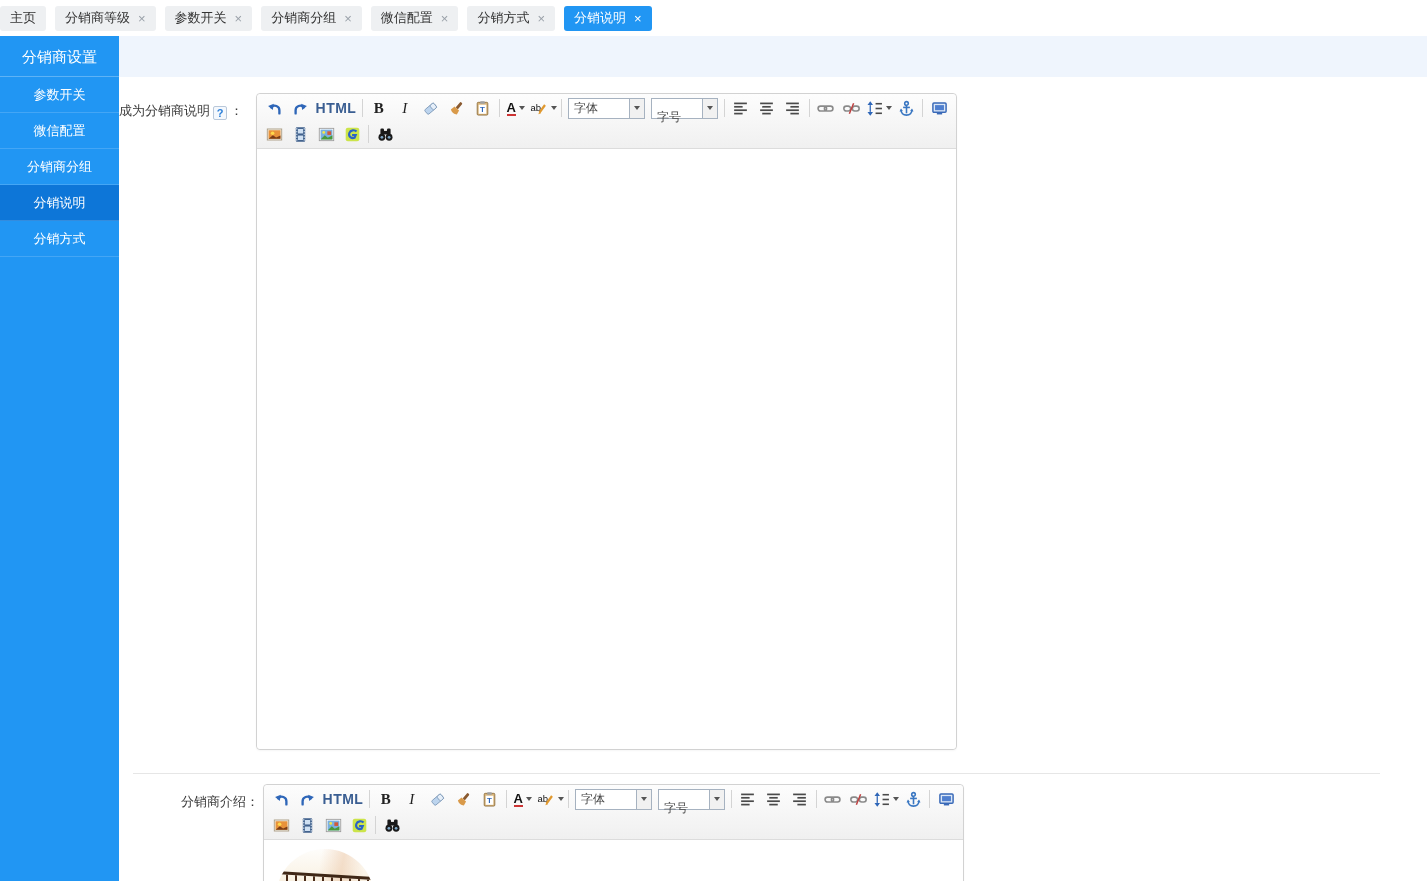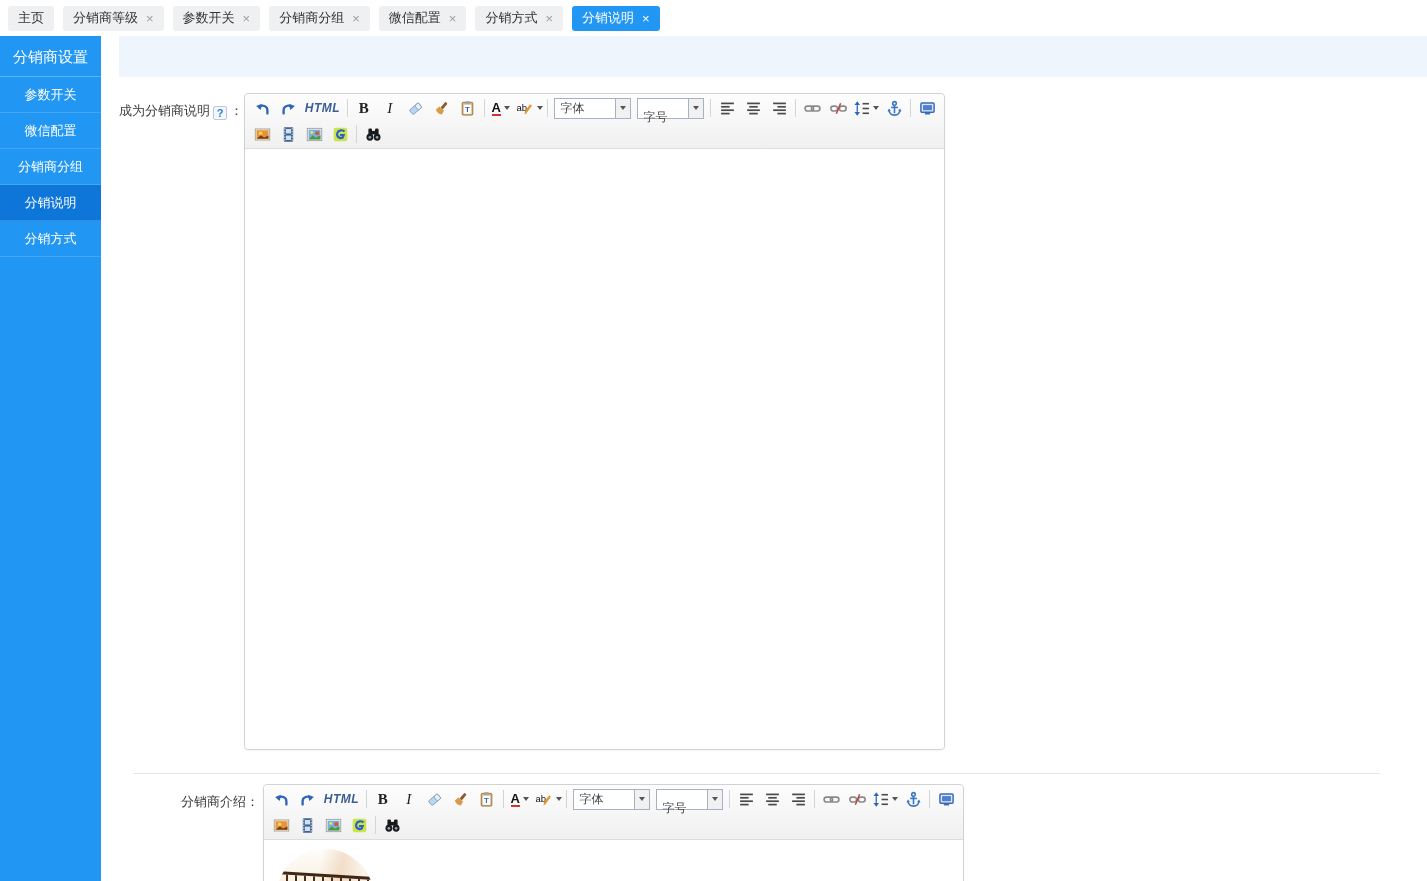--- a/index.html
+++ b/index.html
@@ -1,60 +1,60 @@
 <!DOCTYPE html>
 <html style="--accent: #2196f3; --sidebar-active: #0d76d8; --band: #eff5fd;"><head>
 <meta charset="utf-8">
 <style>
   * { margin:0; padding:0; box-sizing:border-box; }
   html,body { width:1427px; height:881px; overflow:hidden; background:#fff;
     font-family:"Liberation Sans","DejaVu Sans",sans-serif; }
 
   
   .tabbar { position:absolute; top:0; left:0; right:0; height:36px; background:#fff;
-    display:flex; align-items:center; padding-left:8px; gap:9px; }
+    display:flex; align-items:center; padding-left:0; gap:9px; }
   .tab { height:25px; padding:0 10px; background:#eef0f2; border-radius:3px;
     font-size:13px; color:#333; display:inline-flex; align-items:center; cursor:pointer; white-space:nowrap; }
   .tab .tab-close { margin-left:8px; font-size:13px; color:#99a0a8; line-height:1; }
   .tab.active { background:var(--accent,#2196f3); color:#fff; }
   .tab.active .tab-close { color:#fff; }
 
   
-  .sidebar { position:absolute; top:36px; left:0; bottom:0; width:101px;
+  .sidebar { position:absolute; top:36px; left:0; bottom:0; width:119px;
     background:var(--accent,#2196f3); }
   .sidebar-title { height:41px; line-height:41px; text-align:center; color:#fff;
     font-size:15px; border-bottom:1px solid rgba(255,255,255,.28); cursor:pointer; }
   .side-item { height:36px; line-height:36px; text-align:center; color:#fff;
     font-size:13px; border-bottom:1px solid rgba(255,255,255,.16); cursor:pointer; }
   .side-item.active { background:var(--sidebar-active,#0d76d8); }
 
   
   .main { position:absolute; top:36px; left:119px; right:0; bottom:0; background:#fff; }
   .band { height:41px; background:var(--band,#eff5fd); }
   .field-row { display:flex; align-items:flex-start; }
-  .row1 { margin-top:16px; }
+  .row1 { margin-top:16px;gap:12px; }
   .row2 { margin-top:10px; }
   .field-label { font-size:13px; color:#3a3a3a; padding-top:9px; text-align:right; white-space:nowrap; }
   .row1 .field-label { width:121px; }
   .row2 .field-label { width:112px;margin-left:28px; }
   .help { display:inline-block; width:14px; height:14px; line-height:13px; text-align:center;
     border:1px solid #b9c8da; border-radius:2px; background:#f4f8fd; color:#2b7fd9;
     font-size:11px; font-weight:bold; margin:0 3px; vertical-align:-2px; cursor:pointer; }
   .divider { height:1px; background:#e6e6e6; margin:23px 47px 0 14px; }
 
   
   .editor { margin-left:4px; width:701px; border:1px solid #d2d2d2; border-radius:4px;
     background:#fff; box-shadow:0 1px 2px rgba(0,0,0,.04); }
   .toolbar { background:linear-gradient(#fdfdfd,#f0f0f0); border-bottom:1px solid #dcdcdc;
     border-radius:4px 4px 0 0; padding:1px 4px; }
   .tb-row { display:flex; align-items:center; height:26px; }
   .tb-btn { height:24px; min-width:26px; padding:0 1px; display:inline-flex; align-items:center;
     justify-content:center; border:1px solid transparent; border-radius:2px; cursor:pointer; }
   .tb-sep { width:1px; height:18px; background:#d4d4d4; margin:0 3px; }
-  .tb-html { font-size:12px; font-weight:bold; color:#3a5e92; letter-spacing:.5px; padding:0 2px;font-style:italic; }
+  .tb-html { font-size:14px; font-weight:bold; color:#3a5e92; letter-spacing:.5px; padding:0 2px; }
   .tb-b { font-family:"Liberation Serif","DejaVu Serif",serif; font-weight:bold; font-size:15px; color:#222; }
   .tb-i { font-family:"Liberation Serif","DejaVu Serif",serif; font-style:italic; font-size:15px; color:#222; }
   .tb-A { font-size:13px; font-weight:bold; color:#111; border-bottom:2px solid #c33; line-height:13px; }
   .caret { width:0; height:0; border-left:3.5px solid transparent; border-right:3.5px solid transparent;
     border-top:4px solid #555; margin-left:3px; }
   .tb-select { display:inline-flex; align-items:center; height:21px; border:1px solid #a6b2c0;
     background:#fff; margin:0 3px; cursor:pointer; }
   .tb-select-text { font-size:12px; color:#444; padding:0 5px; }
   .tb-select-arrow { width:15px; align-self:stretch; display:flex; align-items:center; justify-content:center;
     border-left:1px solid #a6b2c0; background:#f1f1f1; }

